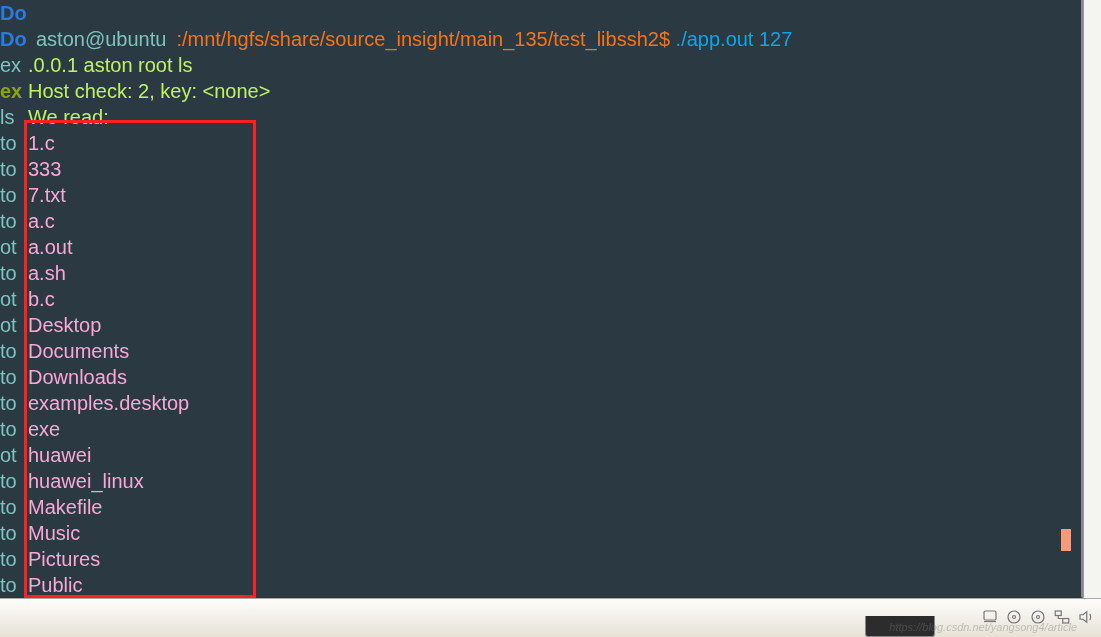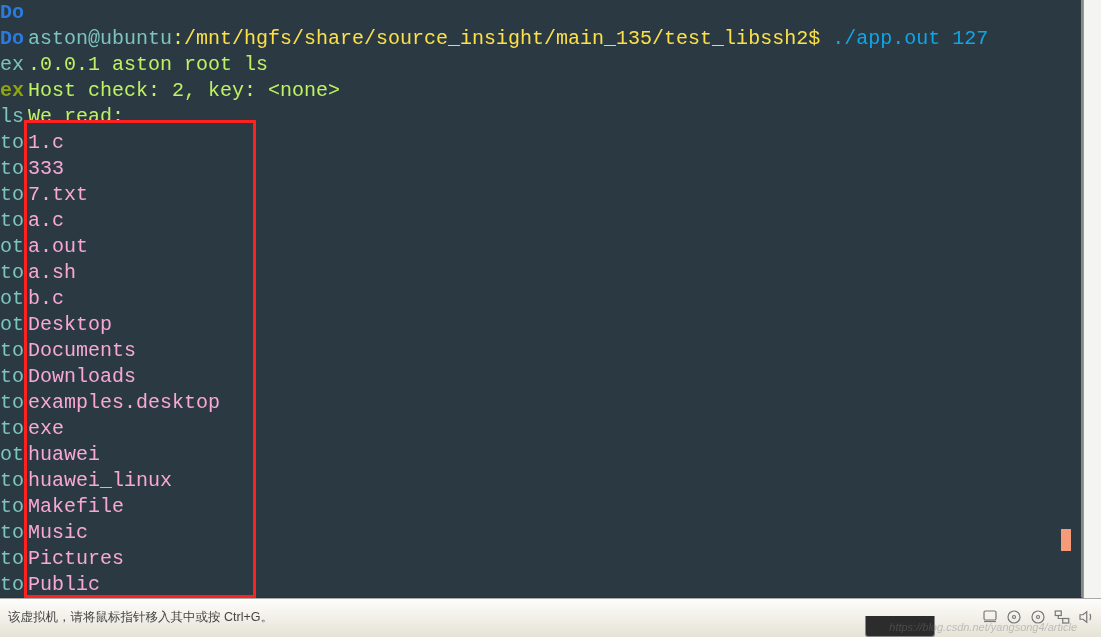--- a/index.html
+++ b/index.html
@@ -8,36 +8,36 @@
 
   
   .term-wrap {
     position:absolute; left:0; top:0; width:1083px; height:598px;
     background:#2b3a42;
     border-right:2px solid #888;
     border-bottom:1px solid #333;
   }
   .term {
     position:absolute; left:0; top:0; width:1083px; height:598px;
-    font-family:Liberation Mono, monospace;
+    font-family:Liberation Sans, sans-serif;
     font-size:20px; line-height:26px;
     color:#d9e6e6;
     white-space:pre;
     padding-left:0;
   }
   .ln { height:26px; position:relative; overflow:hidden; }
   .gutter {
     display:inline-block; width:28px; text-align:left;
     vertical-align:top;
   }
   .g-blue  { color:#2a7bde; font-weight:bold; }
   .g-green { color:#8da40e; font-weight:bold; }
   .g-teal  { color:#7cc5bd; }
-  .prompt-user { color:#7cc5bd; }
-  .prompt-path { color:#fde047; }
+  .prompt-user { color:#7cc5bd;margin-left:8px; }
+  .prompt-path { color:#f97316;padding-left:10px; }
   .prompt-cmd  { color:#0ea5e9; }
   .txt       { color:#bef264; }
   .txt-teal  { color:#f9a8d4; }
 
   .cursor-block {
     position:absolute; right:10px; bottom:46px;
     width:10px; height:22px; background:#f59b7a;
   }
 
   
@@ -96,21 +96,20 @@
   <div class="term-wrap">
     <div class="term" id="term"><div class="ln"><span class="gutter g-blue">Do</span><span></span></div><div class="ln"><span class="gutter g-blue">Do</span><span><span class="prompt-user">aston@ubuntu</span><span class="prompt-path">:/mnt/hgfs/share/source_insight/main_135/test_libssh2$</span><span class="prompt-cmd"> ./app.out 127</span></span></div><div class="ln"><span class="gutter g-teal">ex</span><span><span class="txt">.0.0.1 aston root ls</span></span></div><div class="ln"><span class="gutter g-green">ex</span><span><span class="txt">Host check: 2, key: &lt;none&gt;</span></span></div><div class="ln"><span class="gutter g-teal">ls</span><span><span class="txt">We read:</span></span></div><div class="ln"><span class="gutter g-teal">to</span><span><span class="txt-teal">1.c</span></span></div><div class="ln"><span class="gutter g-teal">to</span><span><span class="txt-teal">333</span></span></div><div class="ln"><span class="gutter g-teal">to</span><span><span class="txt-teal">7.txt</span></span></div><div class="ln"><span class="gutter g-teal">to</span><span><span class="txt-teal">a.c</span></span></div><div class="ln"><span class="gutter g-teal">ot</span><span><span class="txt-teal">a.out</span></span></div><div class="ln"><span class="gutter g-teal">to</span><span><span class="txt-teal">a.sh</span></span></div><div class="ln"><span class="gutter g-teal">ot</span><span><span class="txt-teal">b.c</span></span></div><div class="ln"><span class="gutter g-teal">ot</span><span><span class="txt-teal">Desktop</span></span></div><div class="ln"><span class="gutter g-teal">to</span><span><span class="txt-teal">Documents</span></span></div><div class="ln"><span class="gutter g-teal">to</span><span><span class="txt-teal">Downloads</span></span></div><div class="ln"><span class="gutter g-teal">to</span><span><span class="txt-teal">examples.desktop</span></span></div><div class="ln"><span class="gutter g-teal">to</span><span><span class="txt-teal">exe</span></span></div><div class="ln"><span class="gutter g-teal">ot</span><span><span class="txt-teal">huawei</span></span></div><div class="ln"><span class="gutter g-teal">to</span><span><span class="txt-teal">huawei_linux</span></span></div><div class="ln"><span class="gutter g-teal">to</span><span><span class="txt-teal">Makefile</span></span></div><div class="ln"><span class="gutter g-teal">to</span><span><span class="txt-teal">Music</span></span></div><div class="ln"><span class="gutter g-teal">to</span><span><span class="txt-teal">Pictures</span></span></div><div class="ln"><span class="gutter g-teal">to</span><span><span class="txt-teal">Public</span></span></div></div>
     <div class="cursor-block"></div>
   </div>
 
   <div class="scroll-track"></div>
 
   <div class="hilite" id="hilite" style="left: 24px; top: 120px; width: 232px; height: 478px;"></div>
 
   <div class="statusbar">
-    <div class="msg">该虚拟机，请将鼠标指针移入其中或按 Ctrl+G。</div>
     <div class="tray">
       <span class="ic">
         <svg viewBox="0 0 24 24" fill="none" stroke="#777" stroke-width="1.6">
             <rect x="4" y="4" width="16" height="12" rx="2"></rect>
             <path d="M4 18h16"></path>
           </svg>
       </span>
       <span class="ic">
         <svg viewBox="0 0 24 24" fill="none" stroke="#777" stroke-width="1.6">
             <circle cx="12" cy="12" r="8"></circle>

